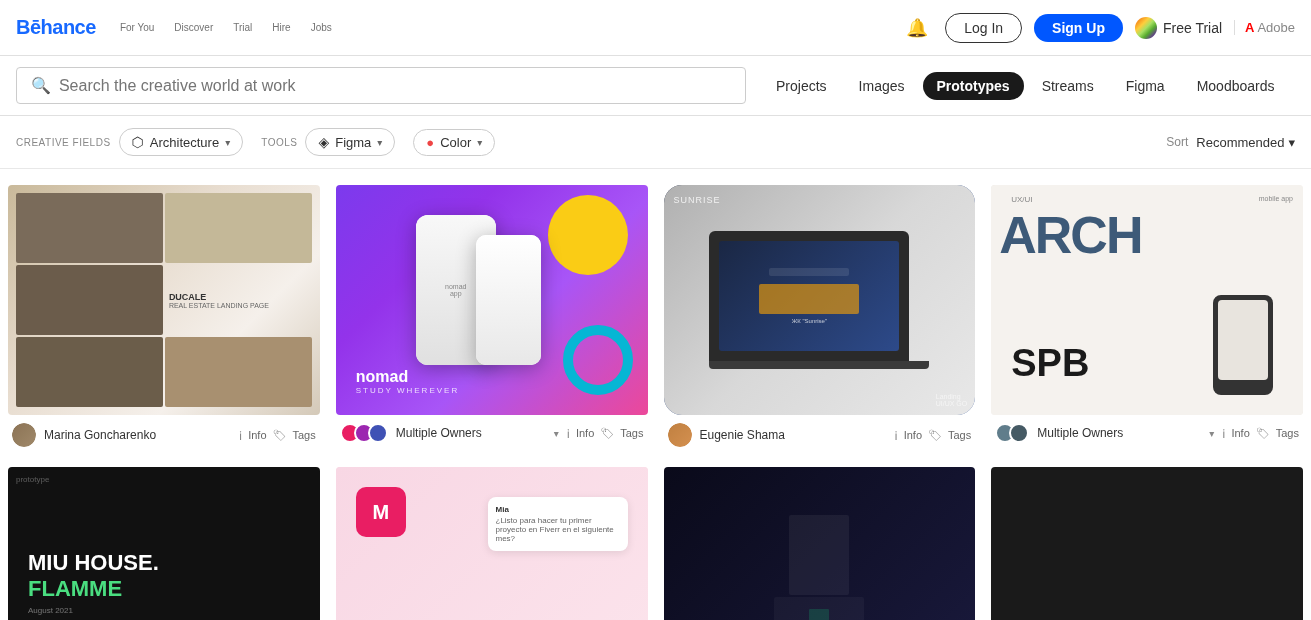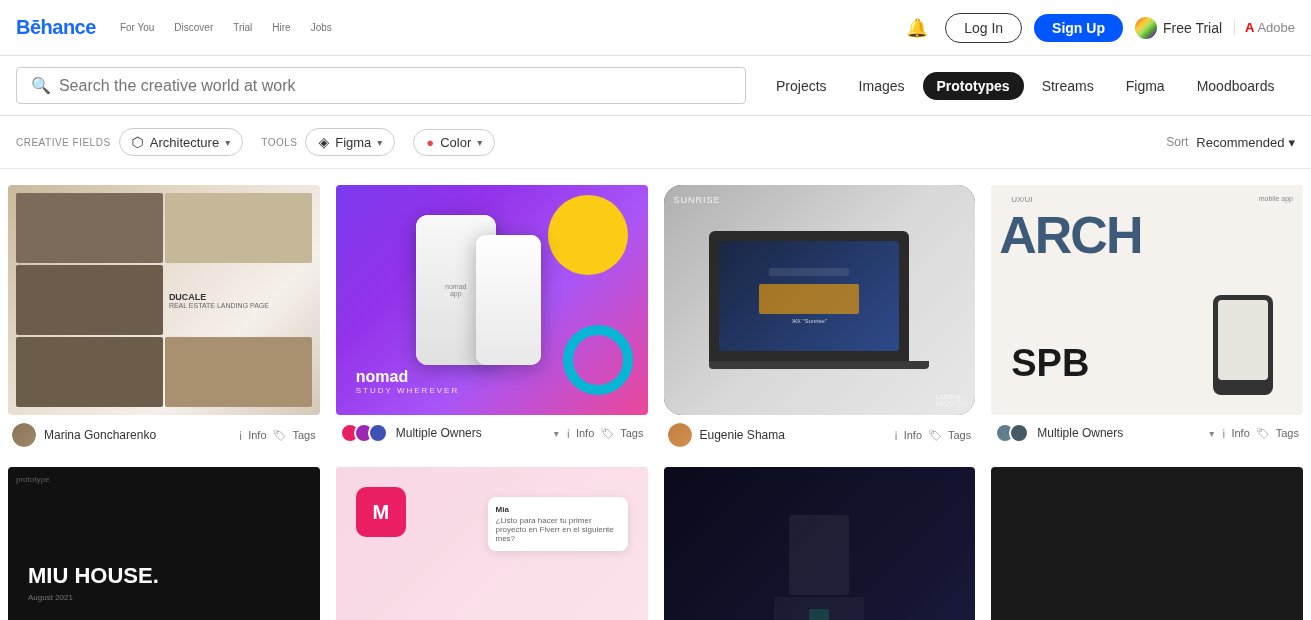--- a/index.html
+++ b/index.html
@@ -627,20 +627,21 @@
         <span style="font-size:11px;color:#666;">Tags</span>
       </div>
     </div>
   </div>
 
   <div class="project-card">
     <div class="project-thumb card-miu">
       <div class="miu-content">
         <div>
           <div class="miu-text">MIU HOUSE.</div>
+          <div class="miu-text miu-accent">FLAMME</div>
           <div style="font-size:8px;color:rgba(255,255,255,0.4);margin-top:4px;">August 2021</div>
         </div>
         <div style="position:absolute;top:8px;left:8px;font-size:8px;color:rgba(255,255,255,0.3);">prototype</div>
       </div>
     </div>
 
   </div>
 
   <div class="project-card">
     <div class="project-thumb card-mia">

